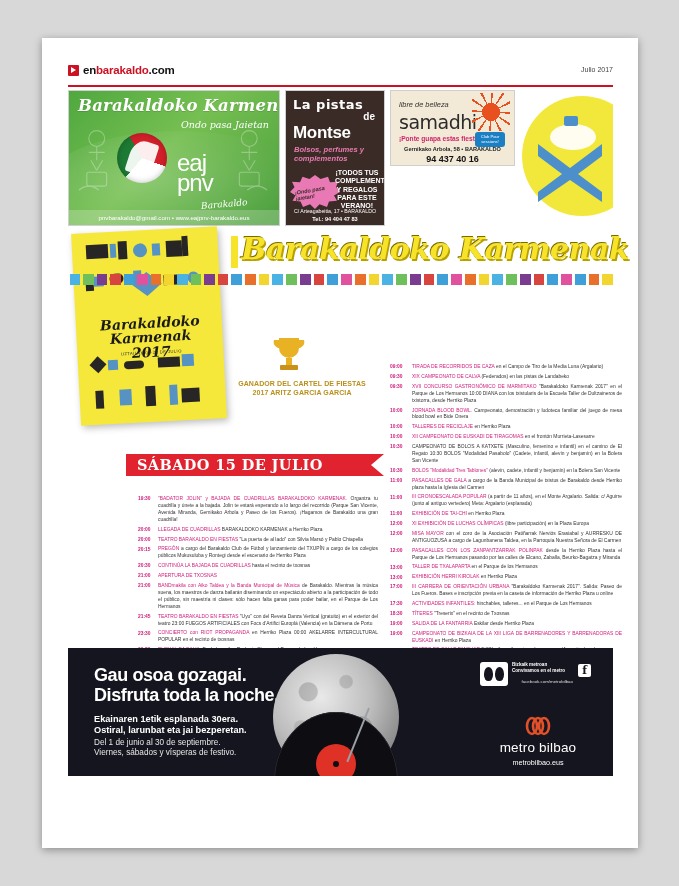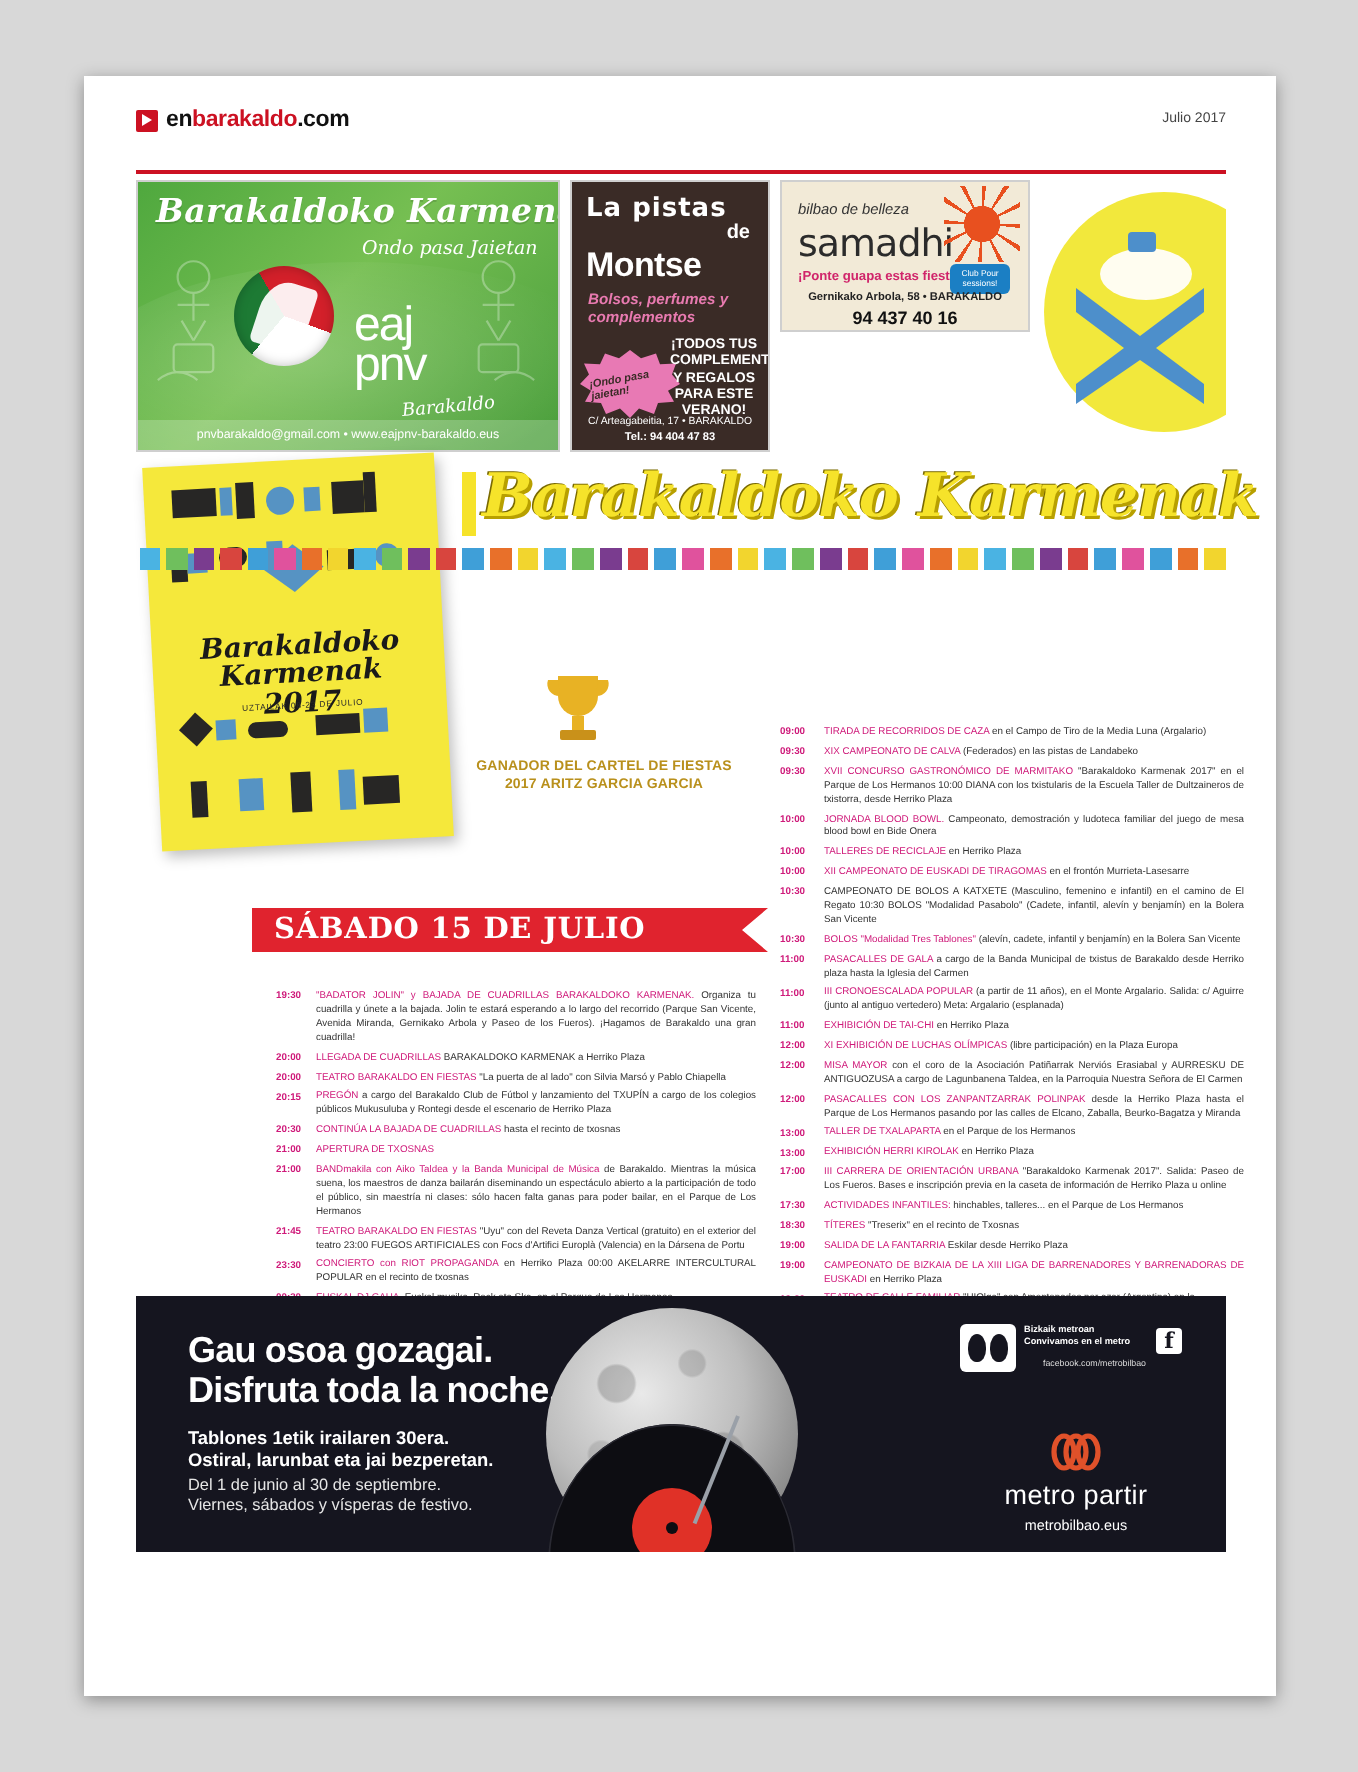--- a/index.html
+++ b/index.html
@@ -12,21 +12,21 @@
   .page {
     position: absolute;
     left: 42px; top: 38px;
     width: 596px; height: 810px;
     background: #ffffff;
     box-shadow: 0 2px 8px rgba(0,0,0,0.35);
     overflow: hidden;
   }
 
   
-  .masthead { position: absolute; left: 26px; top: 16px; width: 545px; height: 26px; }
+  .masthead { position: absolute; left: 26px; top: 26px; width: 545px; height: 26px; }
   .brand { display: flex; align-items: center; gap: 4px; }
   .brand-mark {
     width: 11px; height: 11px; background: #cc1122; border-radius: 1px;
     display: inline-block; position: relative;
   }
   .brand-mark::after {
     content: ""; position: absolute; left: 3px; top: 2.5px;
     width: 5px; height: 6px; background: #fff;
     clip-path: polygon(0 0,100% 50%,0 100%);
   }
@@ -392,21 +392,21 @@
       <div class="l4">Bolsos, perfumes y complementos</div>
       <div class="burst">
           <span>¡Ondo pasa jaietan!</span>
         </div>
       <div class="promo">¡TODOS TUS COMPLEMENTOS Y REGALOS PARA ESTE VERANO!</div>
       <div class="addr">C/ Arteagabeitia, 17 • BARAKALDO</div>
       <div class="tel">Tel.: 94 404 47 83</div>
     </div>
 
     <div class="ad-samadhi">
-      <div class="cb">bilbao de belleza</div>
+      <div class="cb">libre de belleza</div>
       <div class="nm">samadhi</div>
       <div class="sun"></div>
       <div class="tag">¡Ponte guapa estas fiestas!</div>
       <div class="stamp">Club Pour sessions!</div>
       <div class="ad2">Gernikako Arbola, 58 • BARAKALDO</div>
       <div class="ph">94 437 40 16</div>
     </div>
 
     <div class="ad-x">
       <div class="disc"></div>
@@ -642,35 +642,35 @@
         <div class="d"><span class="hi">CAMPEONATO DE BIZKAIA DE LA XIII LIGA DE BARRENADORES Y BARRENADORAS DE EUSKADI</span> en Herriko Plaza</div>
       </div>
       <div class="ev">
         <div class="t">19:30</div>
         <div class="d"><span class="hi">TEATRO DE CALLE FAMILIAR</span> "HIOlga" con Amontonados por azar (Argentina) en la</div>
       </div>
     </div>
 
   <div class="metro">
     <div class="m1"><span>Gau osoa gozagai.</span><br><span>Disfruta toda la noche.</span></div>
-    <div class="m2"><span>Tablones 1etik irailaren 30era.</span><br><span>Ostiral, larunbat eta jai bezperetan.</span></div>
+    <div class="m2"><span>Ekainaren 1etik esplanada 30era.</span><br><span>Ostiral, larunbat eta jai bezperetan.</span></div>
     <div class="m3"><span>Del 1 de junio al 30 de septiembre.</span><br><span>Viernes, sábados y vísperas de festivo.</span></div>
     <div class="moon"></div>
     <div class="vinyl"></div>
     <div class="label"></div>
     <div class="spindle"></div>
     <div class="tonearm"></div>
     <div class="faces"></div>
     <div class="faces-txt">Bizkaik metroan Convivamos en el metro</div>
     <div class="fb">f</div>
     <div class="fburl">facebook.com/metrobilbao</div>
     <svg class="mlogo" viewBox="0 0 36 20">
       <g fill="none" stroke="#e0512a" stroke-width="2.6">
         <ellipse cx="12" cy="10" rx="5" ry="8"></ellipse>
         <ellipse cx="18" cy="10" rx="5" ry="8"></ellipse>
         <ellipse cx="24" cy="10" rx="5" ry="8"></ellipse>
       </g>
     </svg>
-    <div class="mname">metro partir</div>
+    <div class="mname">metro bilbao</div>
     <div class="murl">metrobilbao.eus</div>
   </div>
 
 </div>
 
 </body></html>

